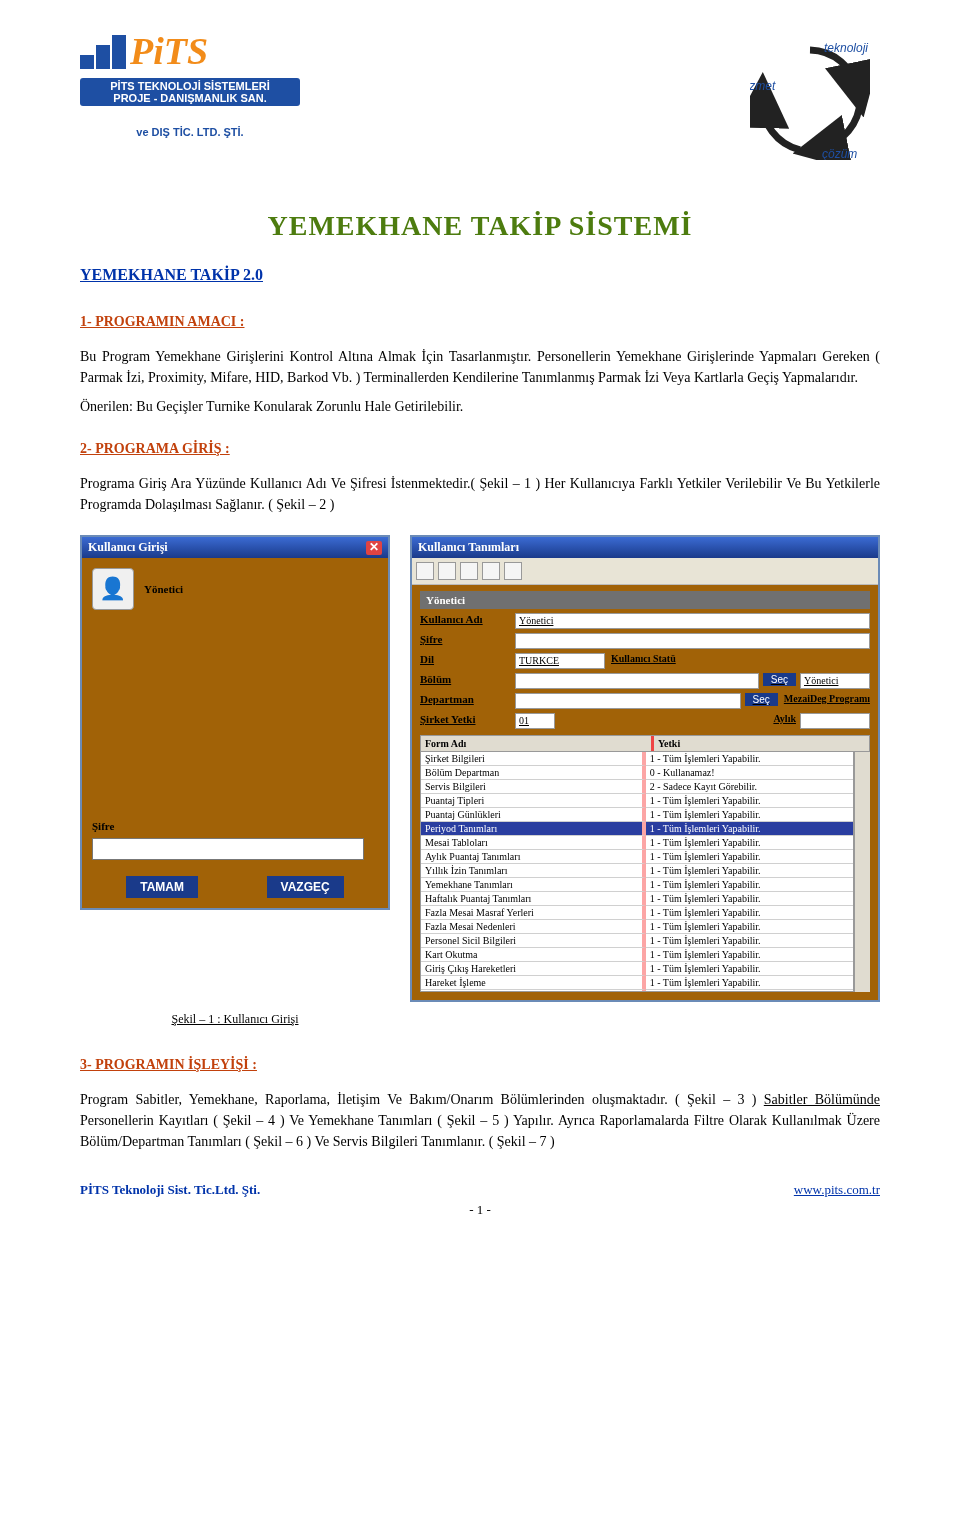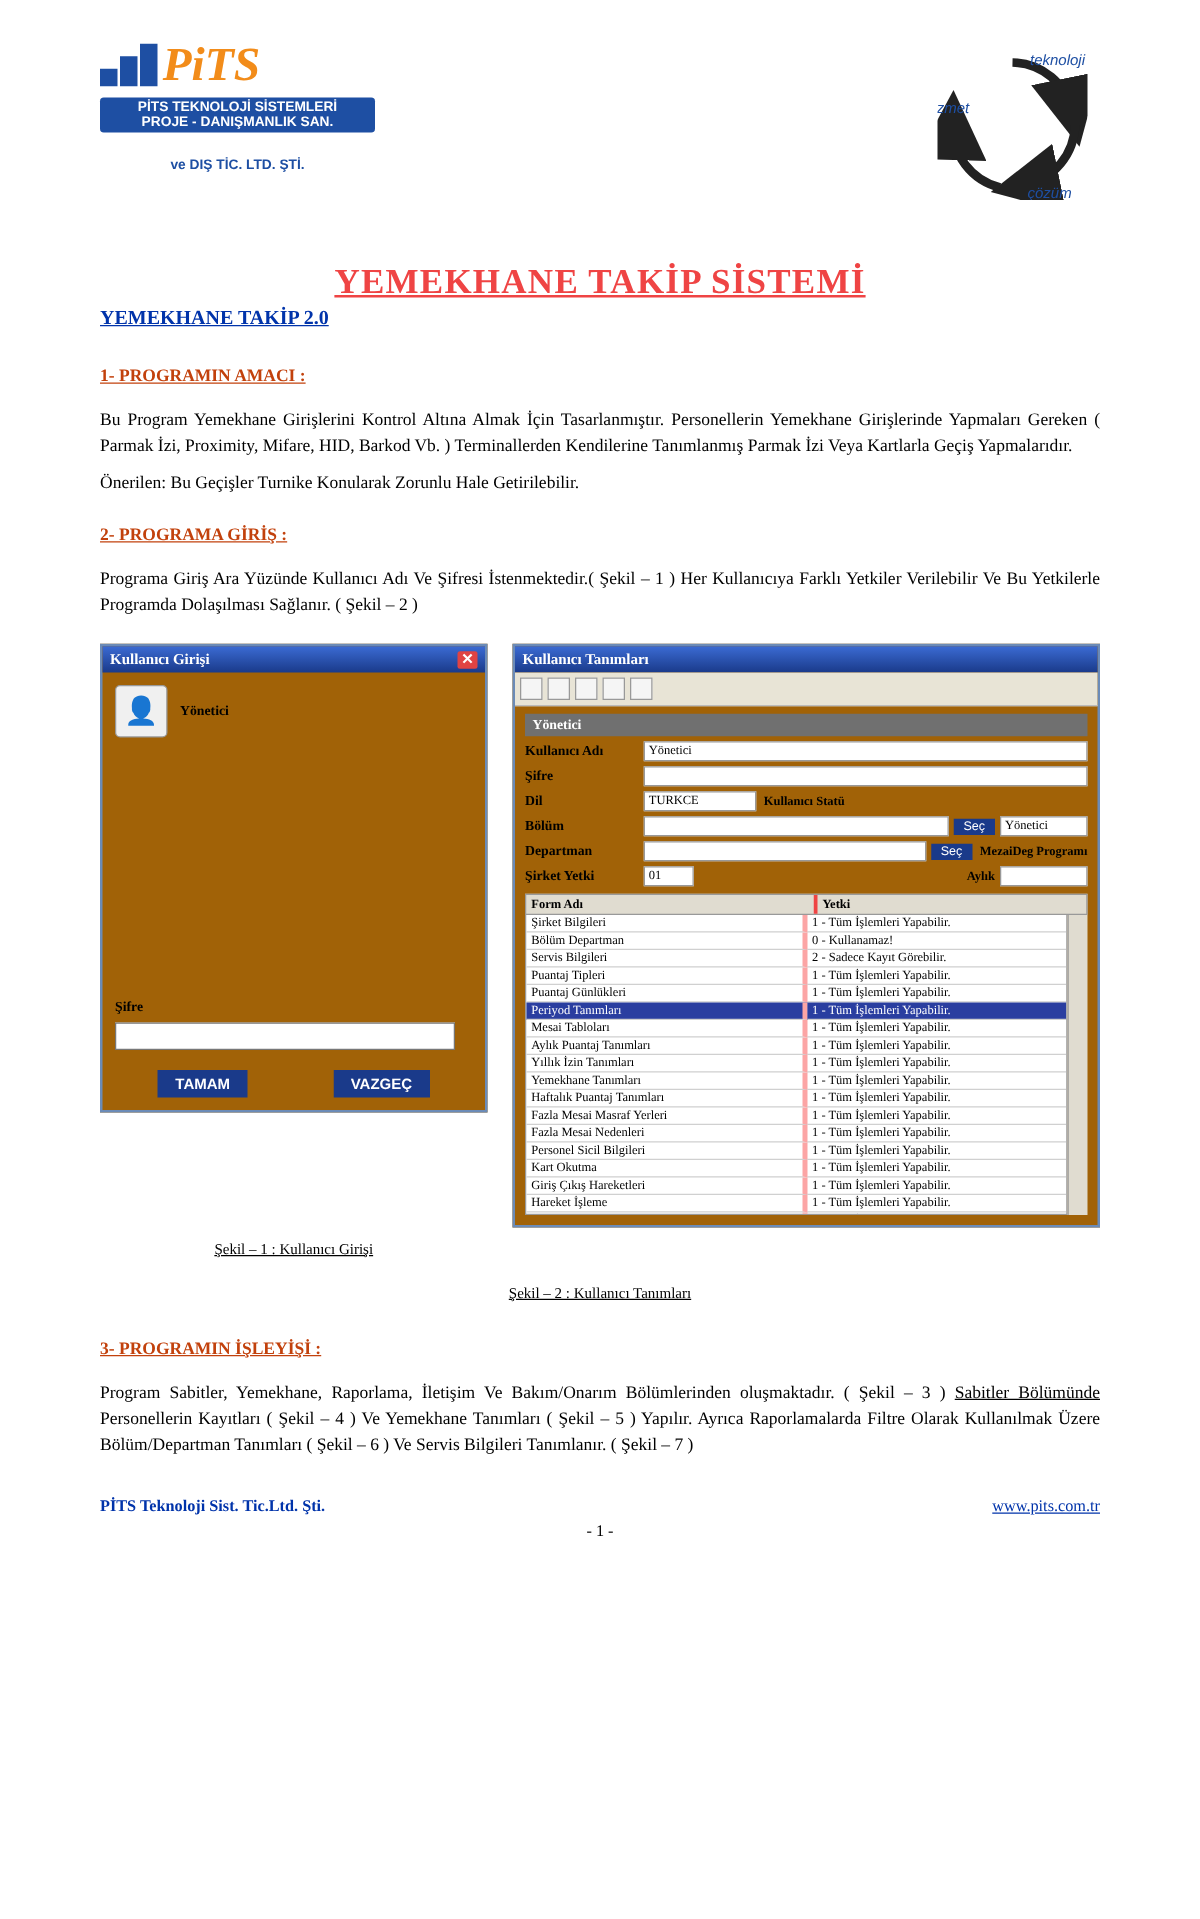--- a/index.html
+++ b/index.html
@@ -12,21 +12,21 @@
   .pits-bars span{width:14px;background:#1e4fa3;display:inline-block;}
   .pits-bars span:nth-child(1){height:14px;}
   .pits-bars span:nth-child(2){height:24px;}
   .pits-bars span:nth-child(3){height:34px;}
   .pits-text{width:170px;height:44px;}
   .pits-sub{background:#1e4fa3;color:#fff;font-size:11px;font-weight:bold;text-align:center;padding:2px;border-radius:3px;width:220px;margin-top:4px;}
   .pits-sub2{color:#1e4fa3;font-size:11px;font-weight:bold;text-align:center;width:220px;margin-top:20px;}
   .logo-right{width:160px;height:140px;position:relative;}
   .circle-arrows{width:120px;height:120px;position:absolute;top:10px;right:10px;}
 
-  .title{text-align:center;font-size:28px;color:#ef4444;font-weight:bold;text-decoration:underline;font-family:"Comic Sans MS",cursive;letter-spacing:1px;margin-bottom:4px;}
+  .title{text-align:center;font-size:28px;color:#4d7c0f;font-weight:bold;font-family:"Comic Sans MS",cursive;letter-spacing:1px;margin-bottom:24px;}
   .subtitle{font-size:16px;color:#0033aa;font-weight:bold;text-decoration:underline;font-family:"Comic Sans MS",cursive;margin-bottom:30px;}
   .section-h{font-size:14px;color:#c2410c;font-weight:bold;text-decoration:underline;font-family:"Comic Sans MS",cursive;margin:24px 0 16px 0;}
   .body-p{font-size:14px;line-height:1.5;font-family:"Comic Sans MS",cursive;text-align:justify;margin-bottom:8px;}
   .plain-ul{text-decoration:underline;}
 
   .figures{display:flex;gap:20px;margin:20px 0 10px 0;align-items:flex-start;}
   .fig1{width:310px;}
   .fig2{flex:1;}
   .win{border:2px solid #6b8bb7;background:#a16207;font-size:11px;font-family:Tahoma;}
   .titlebar{background:linear-gradient(#3b6bd3,#1a3a8a);color:#fff;padding:3px 6px;display:flex;justify-content:space-between;align-items:center;font-weight:bold;font-size:12px;}
@@ -38,21 +38,21 @@
   .spacer{flex:1;}
   .sifre-lbl{font-weight:bold;margin:6px 0;}
   .sifre-in{width:95%;height:22px;border:1px solid #777;background:#fff;margin-bottom:16px;}
   .btns{display:flex;justify-content:space-around;}
   .btn-blue{background:#1a3a8a;color:#fff;font-weight:bold;padding:4px 14px;font-size:12px;border:none;}
 
   .toolbar2{background:#e8e4d6;padding:4px;display:flex;gap:4px;border-bottom:1px solid #bbb;}
   .tbtn{width:18px;height:18px;background:#f5f5f5;border:1px solid #999;}
   .fig2-body{padding:4px 8px 8px 8px;}
   .dark-h{background:#707070;color:#fff;font-weight:bold;padding:3px 6px;margin:2px 0;font-size:11px;}
-  .frow{display:flex;align-items:center;padding:2px 0;font-size:11px;}
+  .frow{display:flex;align-items:flex-start;padding:2px 0;font-size:11px;text-decoration:underline;}
   .frow .lbl{width:95px;font-weight:bold;}
   .frow .val{flex:1;background:#fff;border:1px solid #999;padding:1px 3px;height:16px;font-size:10px;}
   .frow .btn-sec{background:#1a3a8a;color:#fff;font-size:10px;padding:1px 8px;border:none;margin-left:4px;}
   .frow .lbl2{margin-left:6px;font-weight:bold;font-size:10px;}
   .frow .val2{width:70px;background:#fff;border:1px solid #999;padding:1px 3px;height:16px;font-size:10px;margin-left:4px;}
   .perm-table{margin-top:4px;}
   .perm-head{display:flex;font-weight:bold;font-size:10px;border:1px solid #999;background:#e0dcd0;}
   .perm-head div:first-child{width:52%;padding:2px 4px;border-right:3px solid #ef4444;}
   .perm-head div:last-child{width:48%;padding:2px 4px;}
   .perm-body{max-height:240px;overflow:hidden;border:1px solid #999;border-top:none;background:#fff;}
@@ -273,21 +273,20 @@
               </div>
             <div class="scroll-ind"></div>
           </div>
         </div>
       </div>
     </div>
   </div>
 
   <div class="captions">
     <div class="cap cap1">Şekil – 1 : Kullanıcı Girişi</div>
-    <div class="cap cap2">Şekil – 2 : Kullanıcı Tanımları</div>
   </div>
 
   <div class="section-h">3- PROGRAMIN İŞLEYİŞİ :</div>
   <p class="body-p">
     <span>Program Sabitler, Yemekhane, Raporlama, İletişim Ve Bakım/Onarım Bölümlerinden oluşmaktadır. ( Şekil – 3 ) </span><span class="plain-ul">Sabitler Bölümünde</span><span> Personellerin Kayıtları ( Şekil – 4 ) Ve Yemekhane Tanımları ( Şekil – 5 ) Yapılır. Ayrıca Raporlamalarda Filtre Olarak Kullanılmak Üzere Bölüm/Departman Tanımları ( Şekil – 6 ) Ve Servis Bilgileri Tanımlanır. ( Şekil – 7 )</span>
   </p>
 
   <div class="footer">
     <div class="left">PİTS Teknoloji Sist. Tic.Ltd. Şti.</div>
     <div class="right">www.pits.com.tr</div>

